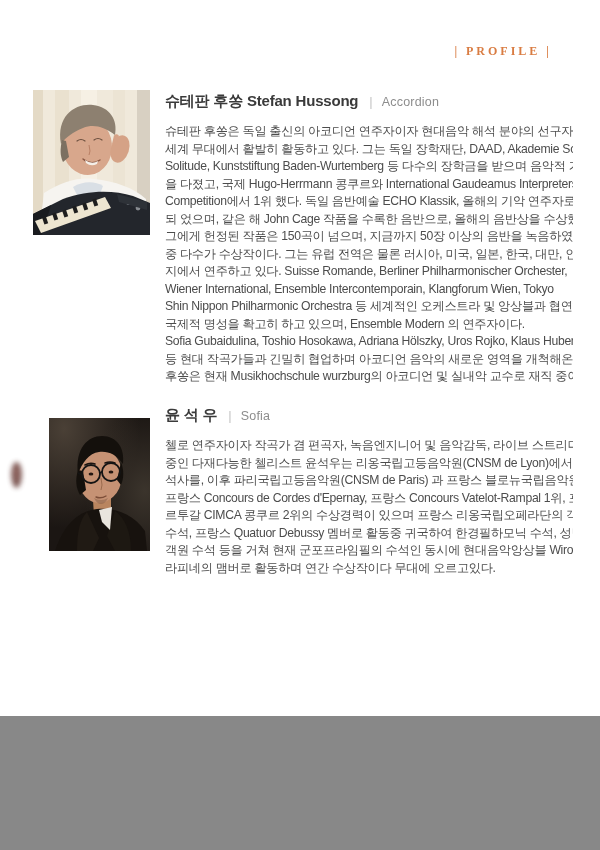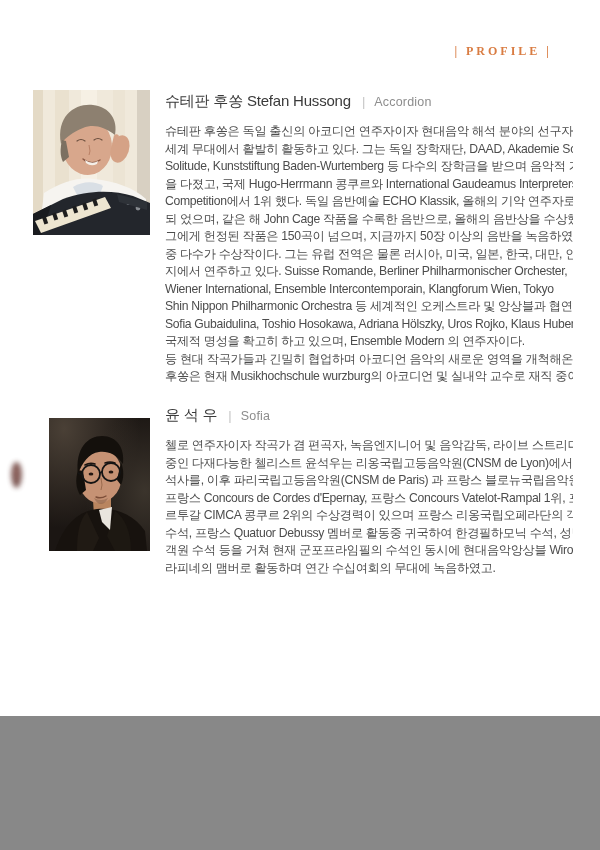--- a/index.html
+++ b/index.html
@@ -26,21 +26,21 @@
     position:absolute;left:11px;top:462px;width:11px;height:26px;
     background:radial-gradient(ellipse at 50% 40%, #7a4038 0%, #5a2f2a 60%, rgba(90,47,42,0) 100%);
     filter:blur(2.5px);opacity:.8;border-radius:50%;
   }
   
   .profile-text{position:absolute;left:165px;width:408px;}
   .pt-1{top:92px;}
   .pt-2{top:406px;}
   .profile-header{white-space:nowrap;height:22px;}
   .profile-name{
-    font-size:15px;font-weight:normal;color:#3a3a3a;letter-spacing:-0.2px;
+    font-size:15px;font-weight:bold;color:#3a3a3a;letter-spacing:-0.2px;
   }
   .header-divider{
     color:#c4c4c4;font-size:13px;padding:0 9px 0 11px;font-weight:normal;
   }
   .instrument{
     font-size:12.5px;color:#8d8d8d;letter-spacing:0.2px;margin-top:48px;
   }
   .bio{margin-top:9px;}
   .bio-line{
     font-size:12.2px;line-height:17.5px;height:17.5px;
@@ -113,22 +113,22 @@
         <div class="bio-line">세계 무대에서 활발히 활동하고 있다. 그는 독일 장학재단, DAAD, Akademie Schloss</div>
         <div class="bio-line">Solitude, Kunststiftung Baden-Wurtemberg 등 다수의 장학금을 받으며 음악적 기반</div>
         <div class="bio-line">을 다졌고, 국제 Hugo-Herrmann 콩쿠르와 International Gaudeamus Interpreters</div>
         <div class="bio-line">Competition에서 1위 했다. 독일 음반예술 ECHO Klassik, 올해의 기악 연주자로 선정</div>
         <div class="bio-line">되 었으며, 같은 해 John Cage 작품을 수록한 음반으로, 올해의 음반상을 수상했다.</div>
         <div class="bio-line">그에게 헌정된 작품은 150곡이 넘으며, 지금까지 50장 이상의 음반을 녹음하였고, 그</div>
         <div class="bio-line">중 다수가 수상작이다. 그는 유럽 전역은 물론 러시아, 미국, 일본, 한국, 대만, 인도 등</div>
         <div class="bio-line">지에서 연주하고 있다. Suisse Romande, Berliner Philharmonischer Orchester,</div>
         <div class="bio-line">Wiener International, Ensemble Intercontemporain, Klangforum Wien, Tokyo</div>
         <div class="bio-line">Shin Nippon Philharmonic Orchestra 등 세계적인 오케스트라 및 앙상블과 협연하며</div>
+        <div class="bio-line">국제적 명성을 확고히 하고 있으며, Ensemble Modern 의 연주자이다.</div>
         <div class="bio-line">Sofia Gubaidulina, Toshio Hosokawa, Adriana Hölszky, Uros Rojko, Klaus Huber</div>
-        <div class="bio-line">국제적 명성을 확고히 하고 있으며, Ensemble Modern 의 연주자이다.</div>
         <div class="bio-line">등 현대 작곡가들과 긴밀히 협업하며 아코디언 음악의 새로운 영역을 개척해온 슈테판</div>
         <div class="bio-line">후쏭은 현재 Musikhochschule wurzburg의 아코디언 및 실내악 교수로 재직 중이다.</div>
       </div>
   </div>
 
   <span class="photo photo-2">
     <svg viewBox="0 0 101 133" preserveAspectRatio="none">
       <defs>
         <radialGradient id="bg2a" cx="15%" cy="8%" r="75%">
           <stop offset="0%" stop-color="#4A4036"></stop>
@@ -180,19 +180,19 @@
       <span class="profile-name">윤 석 우</span><span class="header-divider">|</span><span class="instrument">Sofia</span>
     </div>
     <div class="bio">
         <div class="bio-line">첼로 연주자이자 작곡가 겸 편곡자, 녹음엔지니어 및 음악감독, 라이브 스트리머로 활동</div>
         <div class="bio-line">중인 다재다능한 첼리스트 윤석우는 리옹국립고등음악원(CNSM de Lyon)에서 학사와</div>
         <div class="bio-line">석사를, 이후 파리국립고등음악원(CNSM de Paris) 과 프랑스 블로뉴국립음악원(CNR</div>
         <div class="bio-line">프랑스 Concours de Cordes d'Epernay, 프랑스 Concours Vatelot-Rampal 1위, 포</div>
         <div class="bio-line">르투갈 CIMCA 콩쿠르 2위의 수상경력이 있으며  프랑스 리옹국립오페라단의 객원부</div>
         <div class="bio-line">수석, 프랑스 Quatuor Debussy 멤버로 활동중 귀국하여 한경필하모닉 수석, 성남시향</div>
         <div class="bio-line">객원 수석 등을 거쳐 현재 군포프라임필의 수석인 동시에 현대음악앙상블 Wiro, 트리오</div>
-        <div class="bio-line">라피네의 맴버로 활동하며 연간 수십여회의 무대에 녹음하였고.</div>
+        <div class="bio-line">라피네의 맴버로 활동하며 연간 수상작이다 무대에 오르고있다.</div>
       </div>
   </div>
 
   <div class="page-number">19</div>
 
 </div>
 
 </body></html>

